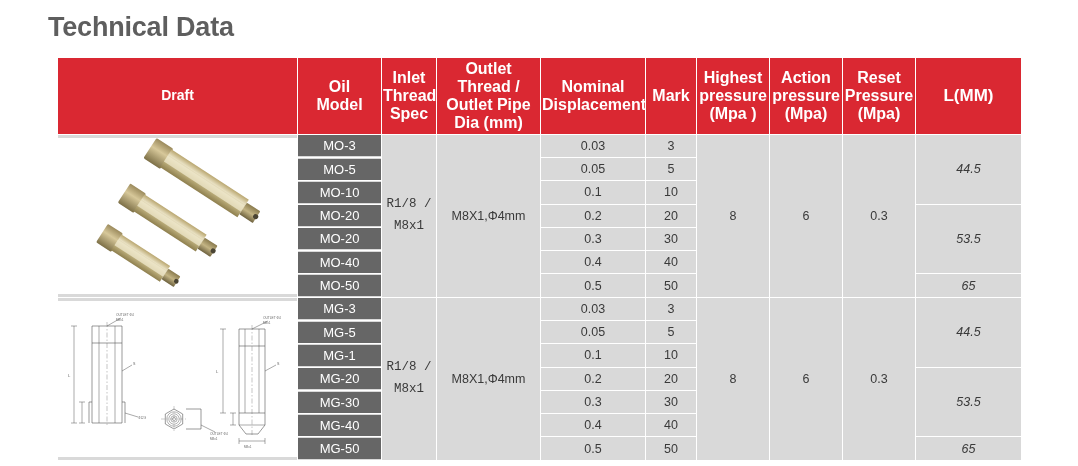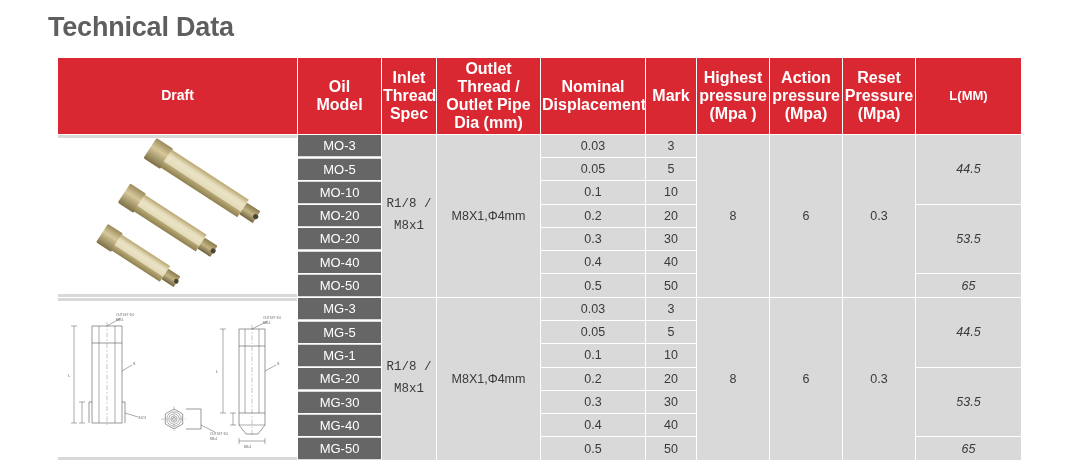--- a/index.html
+++ b/index.html
@@ -49,21 +49,21 @@
   #tech-table thead th {
     background: #da2832;
     color: #ffffff;
     font-weight: bold;
     font-size: 16px;
     line-height: 1.12;
     height: 58px;
     padding: 2px 1px;
   }
   #tech-table thead th.hdr-draft { font-size: 14px; }
-  #tech-table thead th.hdr-lmm   { font-size: 13px; }
+  #tech-table thead th.hdr-lmm   { font-size: 17px; }
 
   
   col.c-draft    { width: 239px; }
   col.c-model    { width:  83px; }
   col.c-inlet    { width:  54px; }
   col.c-outlet   { width: 103px; }
   col.c-nominal  { width: 104px; }
   col.c-mark     { width:  50px; }
   col.c-highest  { width:  72px; }
   col.c-action   { width:  72px; }

